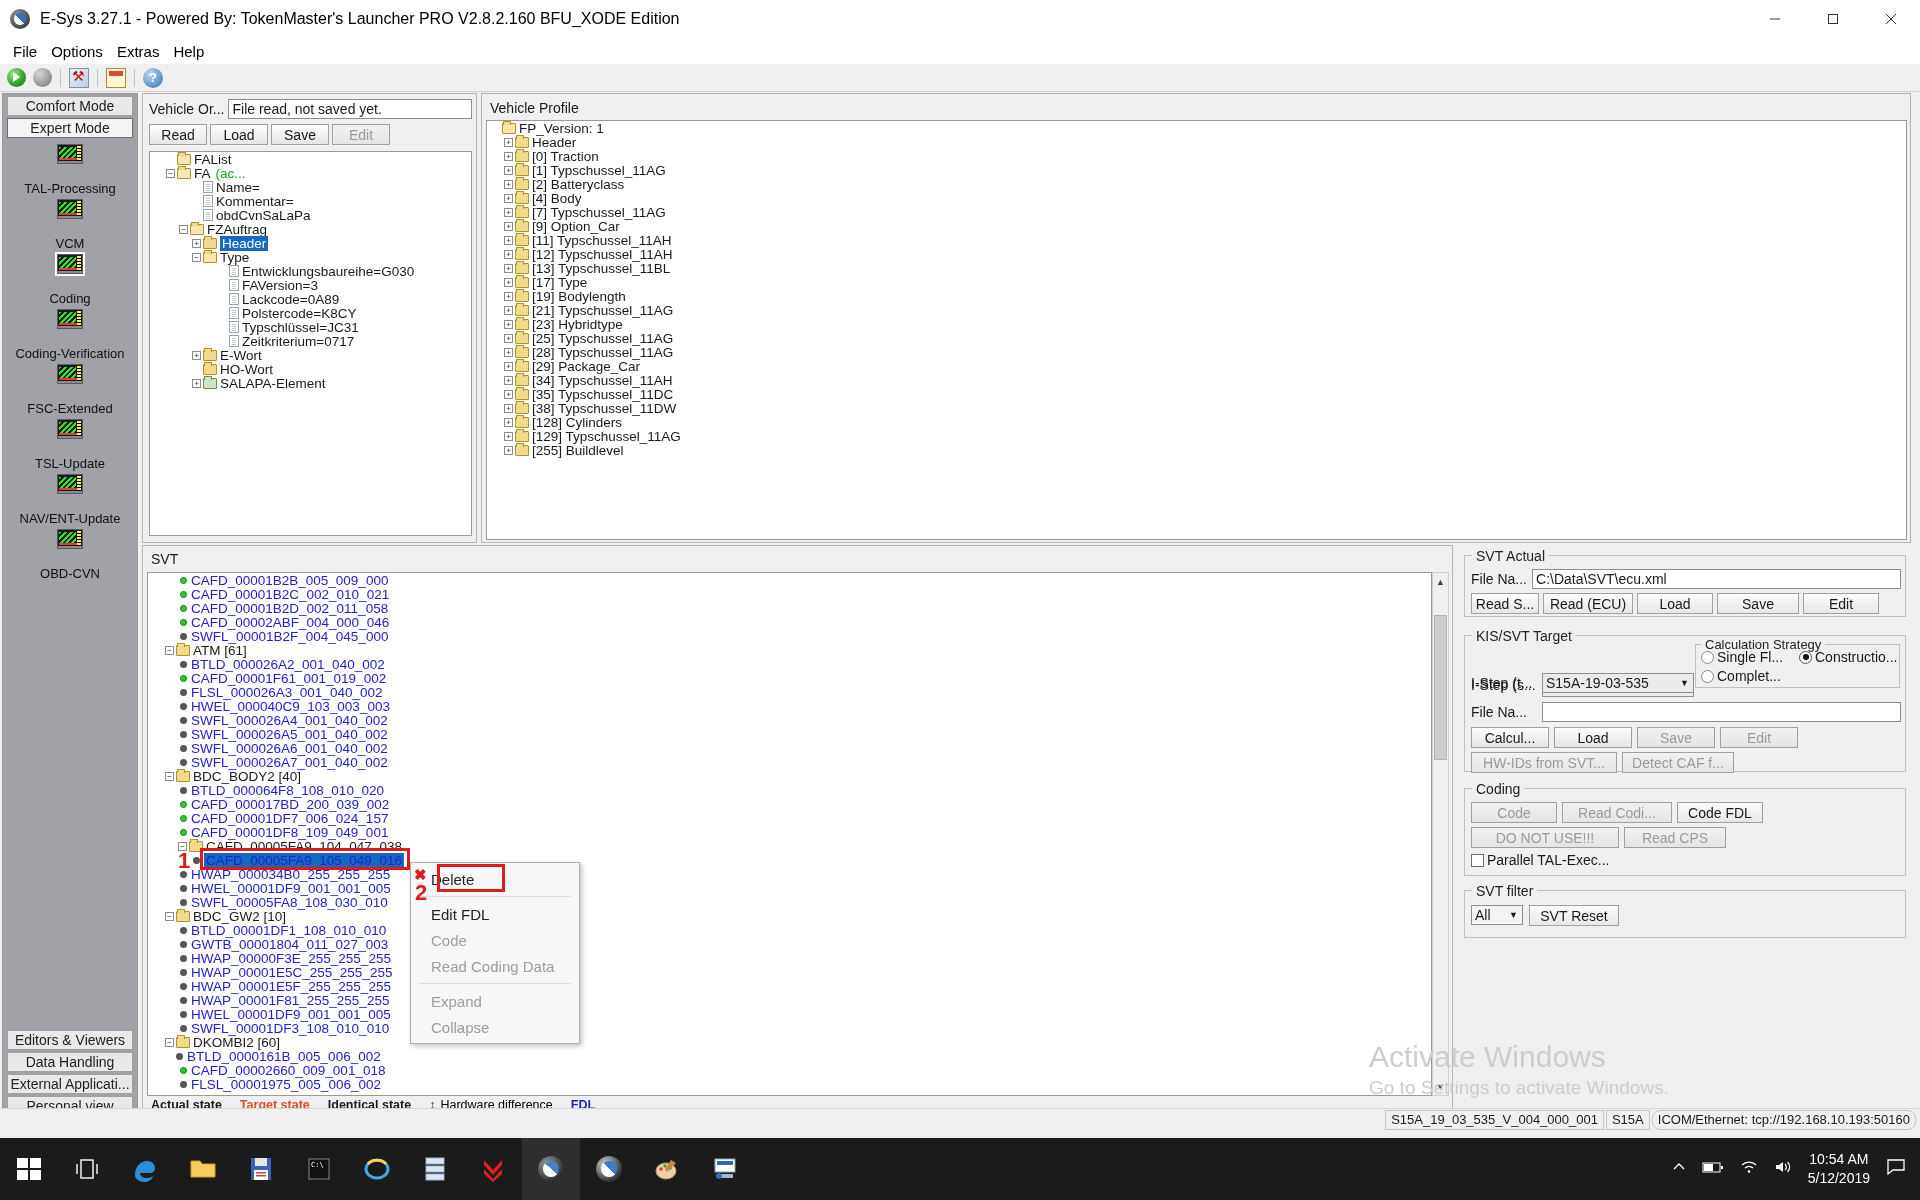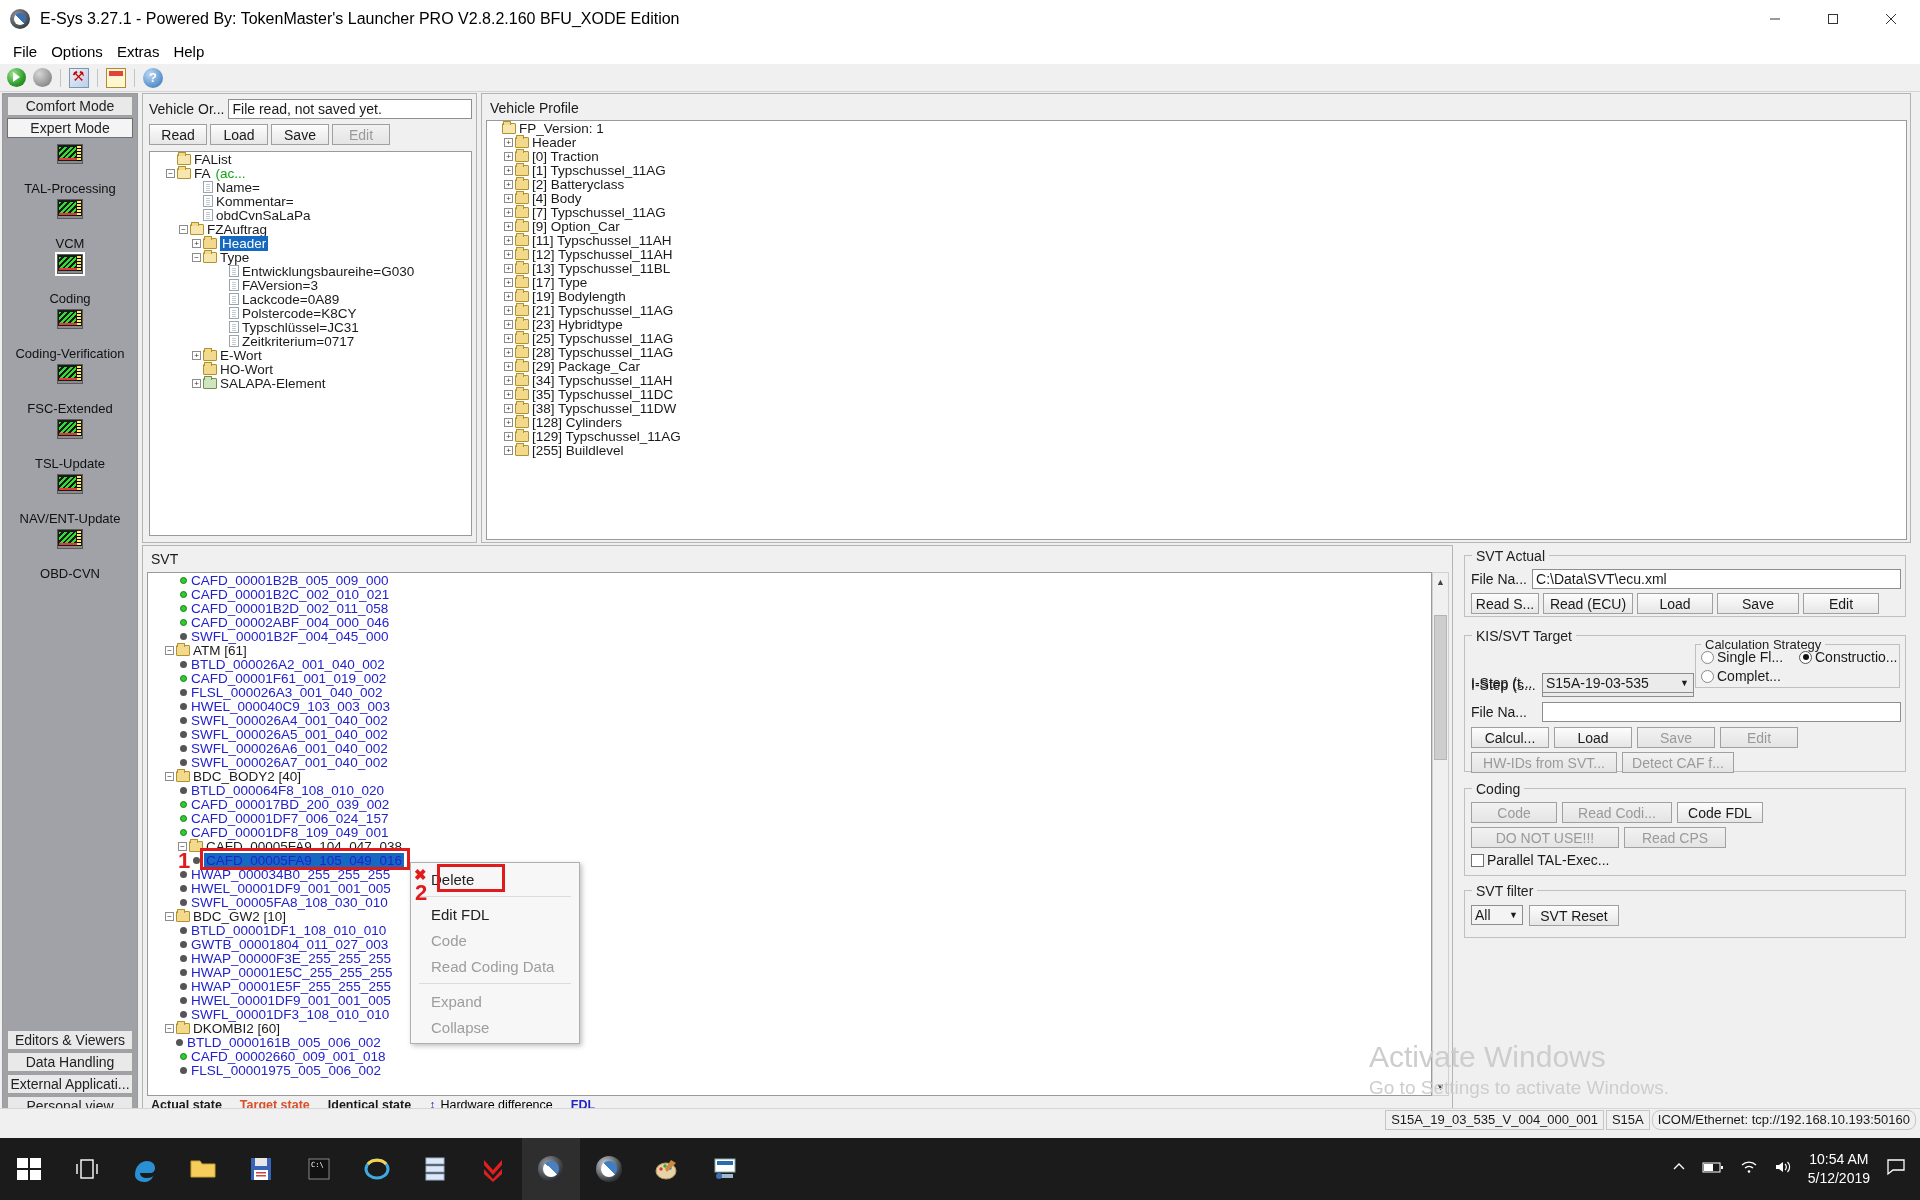--- a/index.html
+++ b/index.html
@@ -696,20 +696,24 @@
           <span class="dot gray"></span>
           <span class="lbl blue">HWAP_00000F3E_255_255_255</span>
         </div>
         <div class="row" style="padding-left:30px">
           <span class="dot gray"></span>
           <span class="lbl blue">HWAP_00001E5C_255_255_255</span>
         </div>
         <div class="row" style="padding-left:30px">
           <span class="dot gray"></span>
           <span class="lbl blue">HWAP_00001E5F_255_255_255</span>
+        </div>
+        <div class="row" style="padding-left:30px">
+          <span class="dot gray"></span>
+          <span class="lbl blue">HWAP_00001F81_255_255_255</span>
         </div>
         <div class="row" style="padding-left:30px">
           <span class="dot gray"></span>
           <span class="lbl blue">HWEL_00001DF9_001_001_005</span>
         </div>
         <div class="row" style="padding-left:30px">
           <span class="dot gray"></span>
           <span class="lbl blue">SWFL_00001DF3_108_010_010</span>
         </div>
         <div class="row" style="padding-left:17px">

